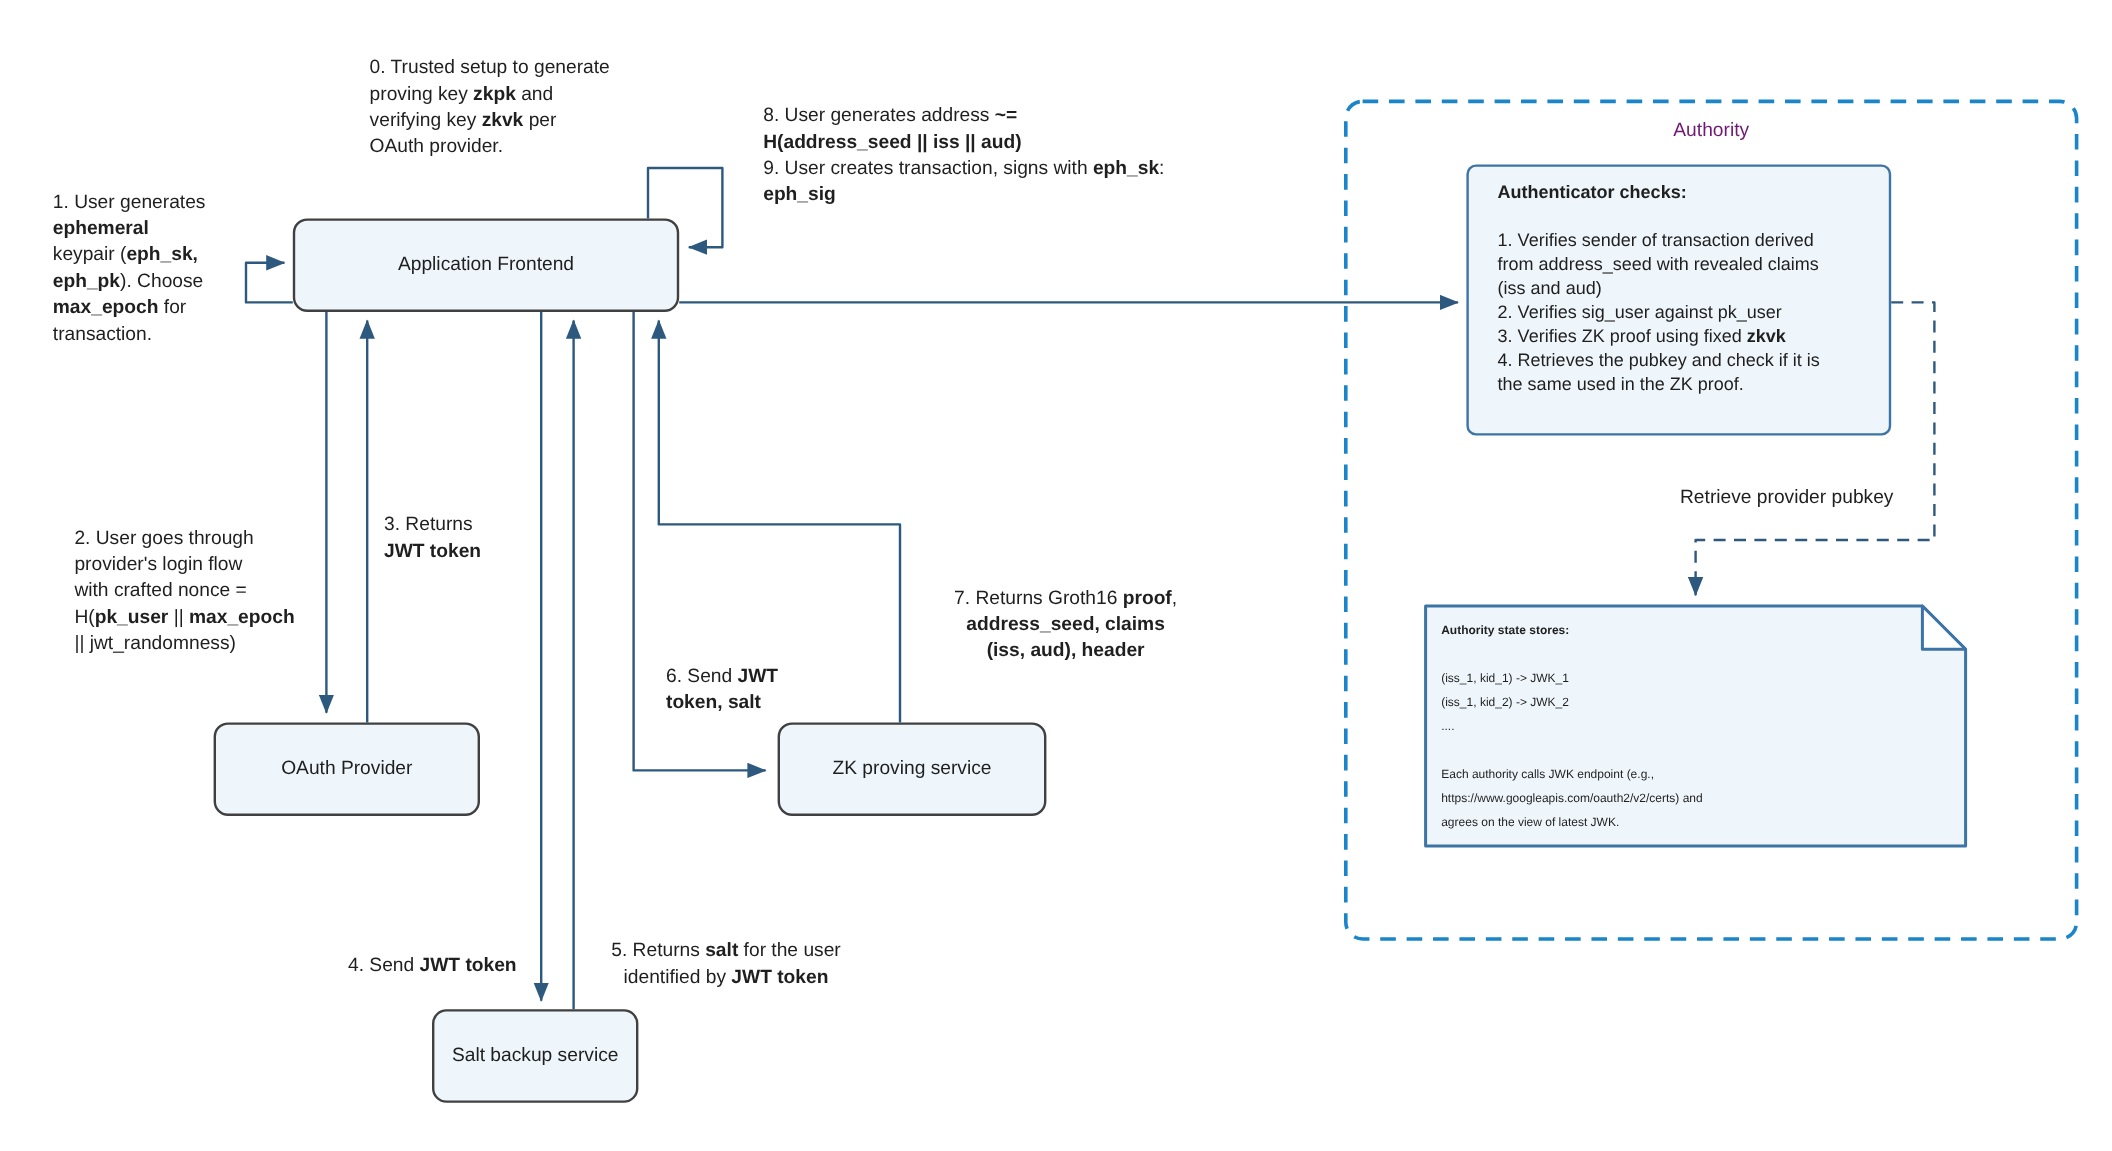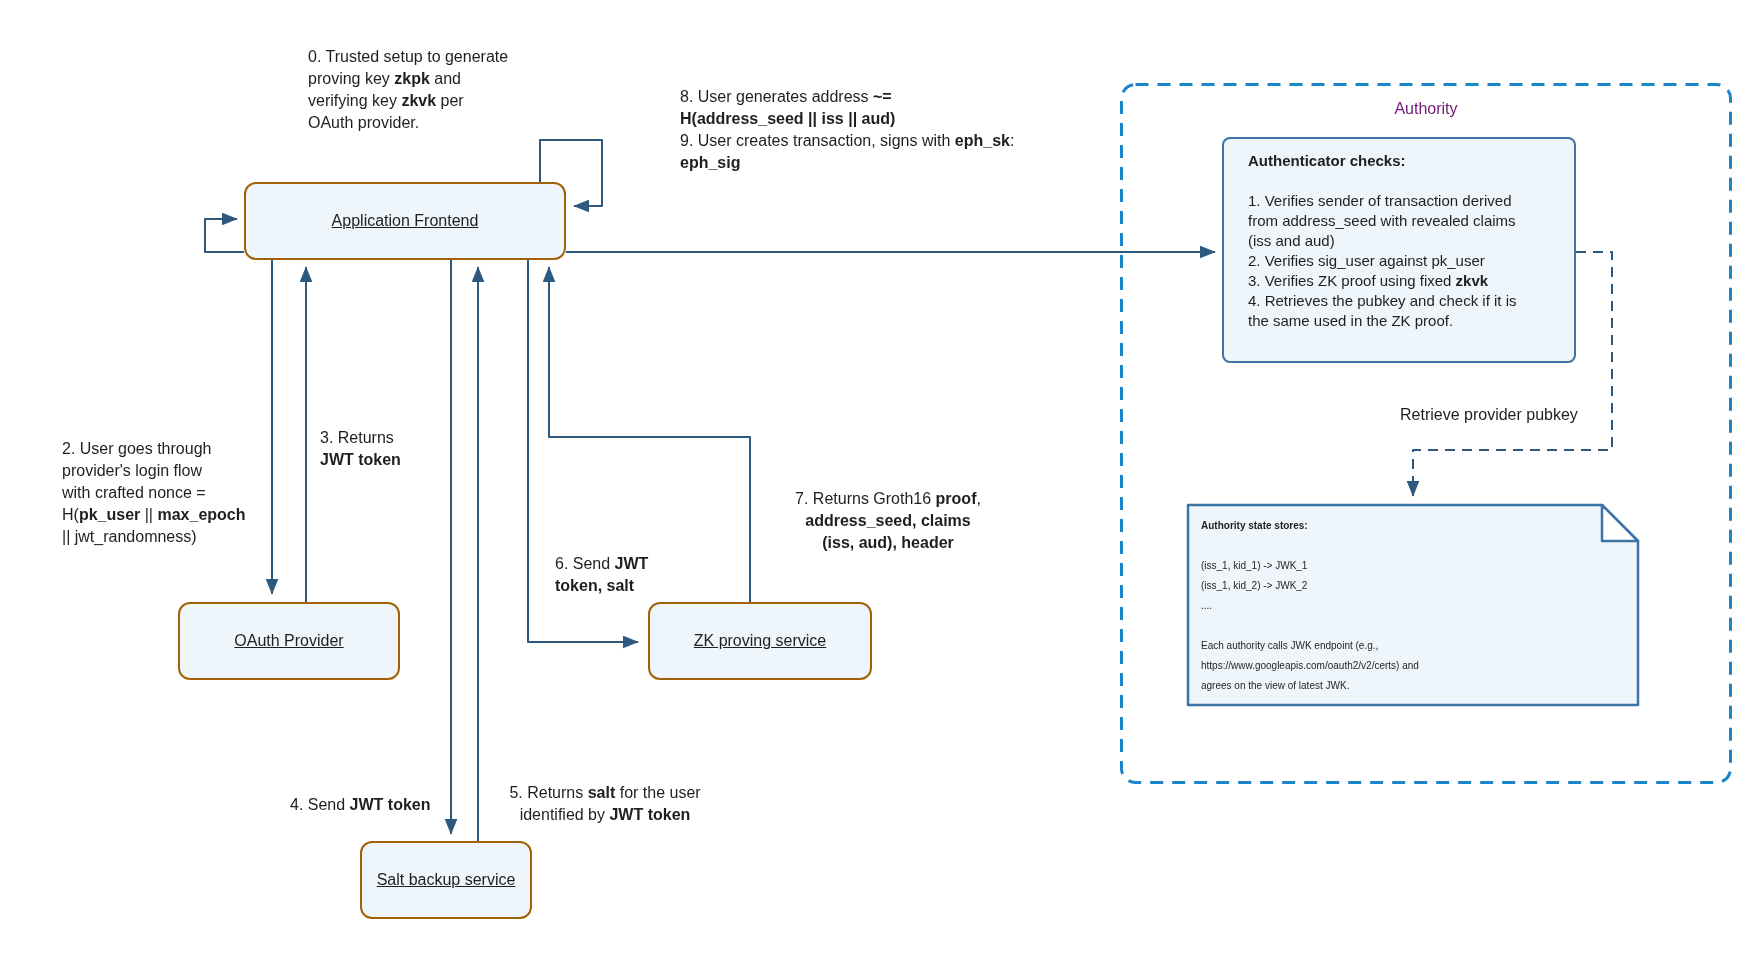--- a/index.html
+++ b/index.html
@@ -1,23 +1,23 @@
 <!DOCTYPE html>
 <html><head>
 <meta charset="utf-8">
 <style>
   html,body{margin:0;padding:0;background:#ffffff;}
   body{font-family:"Liberation Sans","DejaVu Sans",sans-serif;color:#1f1f1f;}
   .canvas{position:relative;width:1760px;height:959px;overflow:hidden;background:#ffffff;}
   svg.layer{position:absolute;left:0;top:0;}
   .node{
     position:absolute;box-sizing:border-box;
-    background:#eef5fb;border:2px solid #a16207;border-radius:12px;
+    background:#eef5fb;border:2px solid #404040;border-radius:12px;
     display:flex;align-items:center;justify-content:center;
-    font-size:16px;color:#1f1f1f;text-decoration:underline;
+    font-size:16px;color:#1f1f1f;
   }
   .ann{position:absolute;font-size:16px;line-height:22px;white-space:nowrap;}
   .ann.center{text-align:center;}
   .b{font-weight:bold;}
   .panel{
     position:absolute;box-sizing:border-box;
     background:#eef5fb;border:2px solid #3d74a6;border-radius:8px;
     font-size:15px;line-height:20px;padding:12px 24px;white-space:nowrap;
   }
   .panel .body{margin-top:20px;}
@@ -77,21 +77,22 @@
   </div>
 
   <div class="notetext" style="left:1201px;top:516px;width:424px;">
     <div class="b">Authority state stores:</div>
     <div class="body"><span>(iss_1, kid_1) -&gt; JWK_1</span><br><span>(iss_1, kid_2) -&gt; JWK_2</span><br><span>....</span><br><span></span><br><span>Each authority calls JWK endpoint (e.g.,</span><br><span>https://www.googleapis.com/oauth2/v2/certs) and</span><br><span>agrees on the view of latest JWK.</span></div>
   </div>
 
   <div class="ann" style="left:1400px;top:404px;">Retrieve provider pubkey</div>
 
   <div class="ann" style="left:308px;top:46px;"><span>0. Trusted setup to generate</span><br><span>proving key </span><span class="b">zkpk</span><span> and</span><br><span>verifying key </span><span class="b">zkvk</span><span> per</span><br><span>OAuth provider.</span></div>
-  <div class="ann" style="left:636px;top:86px;margin-left:44px;"><span>8. User generates address </span><span class="b">~=</span><br><span class="b">H(address_seed || iss || aud)</span><br><span>9. User creates transaction, signs with </span><span class="b">eph_sk</span><span>:</span><br><span class="b">eph_sig</span></div>
+  <div class="ann" style="left:44px;top:158px;"><span>1. User generates</span><br><span class="b">ephemeral</span><br><span>keypair (</span><span class="b">eph_sk,</span><br><span class="b">eph_pk</span><span>). Choose</span><br><span class="b">max_epoch</span><span> for</span><br><span>transaction.</span></div>
+  <div class="ann" style="left:636px;top:86px;"><span>8. User generates address </span><span class="b">~=</span><br><span class="b">H(address_seed || iss || aud)</span><br><span>9. User creates transaction, signs with </span><span class="b">eph_sk</span><span>:</span><br><span class="b">eph_sig</span></div>
   <div class="ann" style="left:62px;top:438px;"><span>2. User goes through</span><br><span>provider's login flow</span><br><span>with crafted nonce =</span><br><span>H(</span><span class="b">pk_user</span><span> || </span><span class="b">max_epoch</span><br><span>|| jwt_randomness)</span></div>
   <div class="ann" style="left:320px;top:427px;"><span>3. Returns</span><br><span class="b">JWT token</span></div>
   <div class="ann" style="left:290px;top:794px;"><span>4. Send </span><span class="b">JWT token</span></div>
   <div class="ann center" style="left:490px;top:782px;width:230px;"><span>5. Returns </span><span class="b">salt</span><span> for the user</span><br><span>identified by </span><span class="b">JWT token</span></div>
   <div class="ann" style="left:555px;top:553px;"><span>6. Send </span><span class="b">JWT</span><br><span class="b">token, salt</span></div>
   <div class="ann center" style="left:768px;top:488px;width:240px;"><span>7. Returns Groth16 </span><span class="b">proof</span><span>,</span><br><span class="b">address_seed, claims</span><br><span class="b">(iss, aud), header</span></div>
 
 </div>
 
 </body></html>

